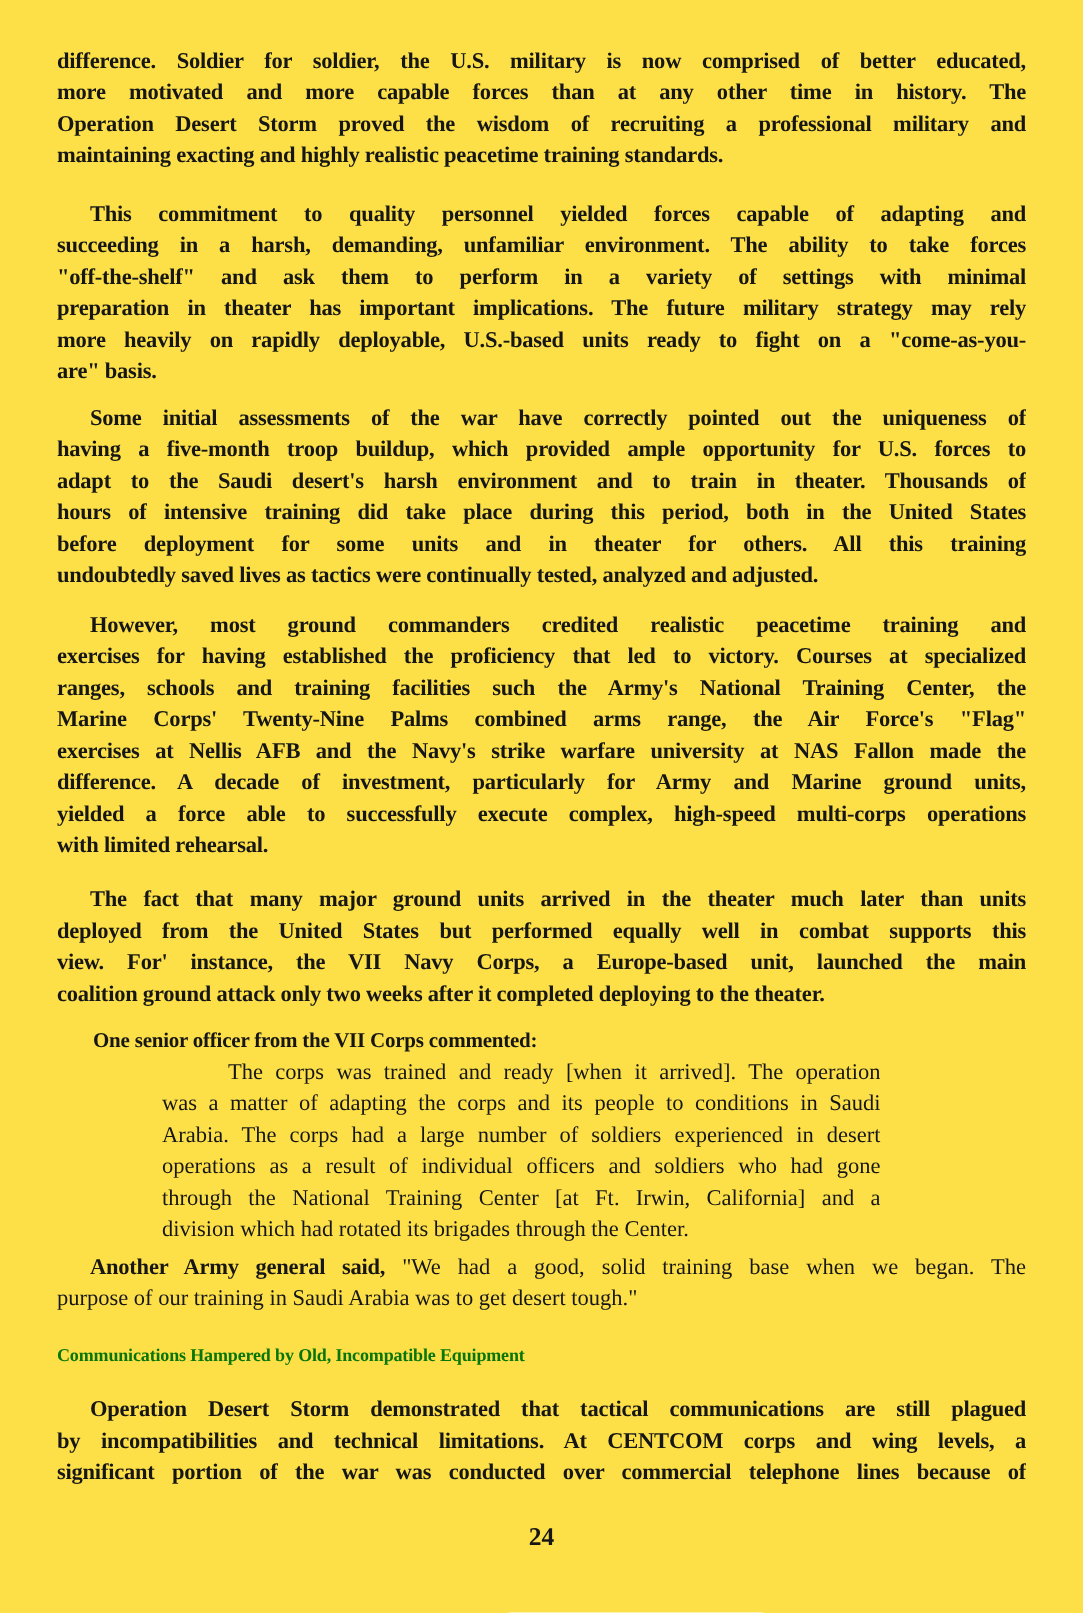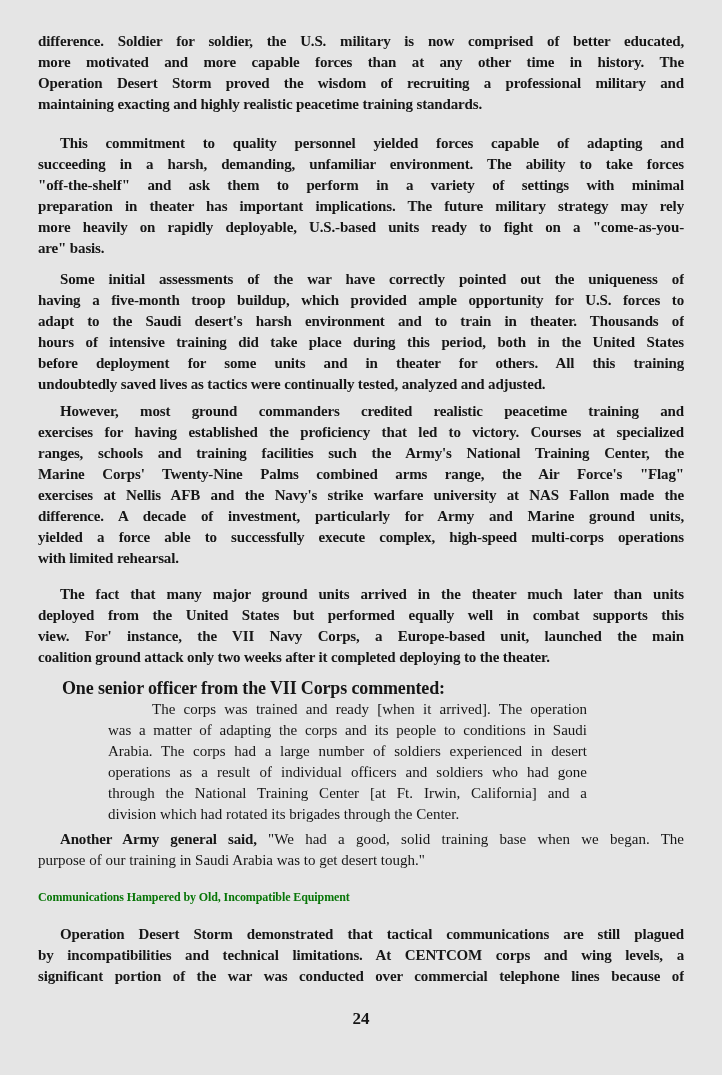--- a/index.html
+++ b/index.html
@@ -4,21 +4,21 @@
 <style>
   html, body {
     margin: 0;
     padding: 0;
     background: #ffffff;
   }
   .page {
     box-sizing: border-box;
     width: 722px;
     height: 1075px;
-    background: #e5e5e5;
+    background: #fde047;
     padding: 31px 38px 0 38px;
     font-family: "Liberation Serif", serif;
     color: #161616;
     overflow: hidden;
   }
   .para {
     font-weight: 700;
     font-size: 15px;
     letter-spacing: -0.15px;
   }
@@ -30,21 +30,21 @@
     text-align-last: justify;
   }
   .line.endline {
     text-align-last: left;
   }
   .line.indent {
     text-indent: 22px;
   }
   .introline {
     font-weight: 700;
-    font-size: 18px;
+    font-size: 14px;
     letter-spacing: -0.15px;
     height: 21px;
     line-height: 21px;
     text-indent: 24px;
     overflow: hidden;
   }
   .quote {
     font-weight: 400;
     margin: 0 97px 4px 70px;
     letter-spacing: 0;
@@ -66,21 +66,21 @@
   .pagenum {
     margin-top: 21px;
     height: 21px;
     line-height: 21px;
     text-align: center;
     font-weight: 700;
     font-size: 17px;
   }
   .mb18 { margin-bottom: 18px; }
   .mb10 { margin-bottom: 10px; }
-  .mb6  { margin-bottom: 6px; }
+  .mb6  { margin-bottom: 12px; }
   .mb5  { margin-bottom: 15px; }
   .mb0  { margin-bottom: 0; }
   .mt16 { margin-top: 16px; }
 </style>
 </head>
 <body>
 
 <div class="page">
 
   <div class="para mb18">

